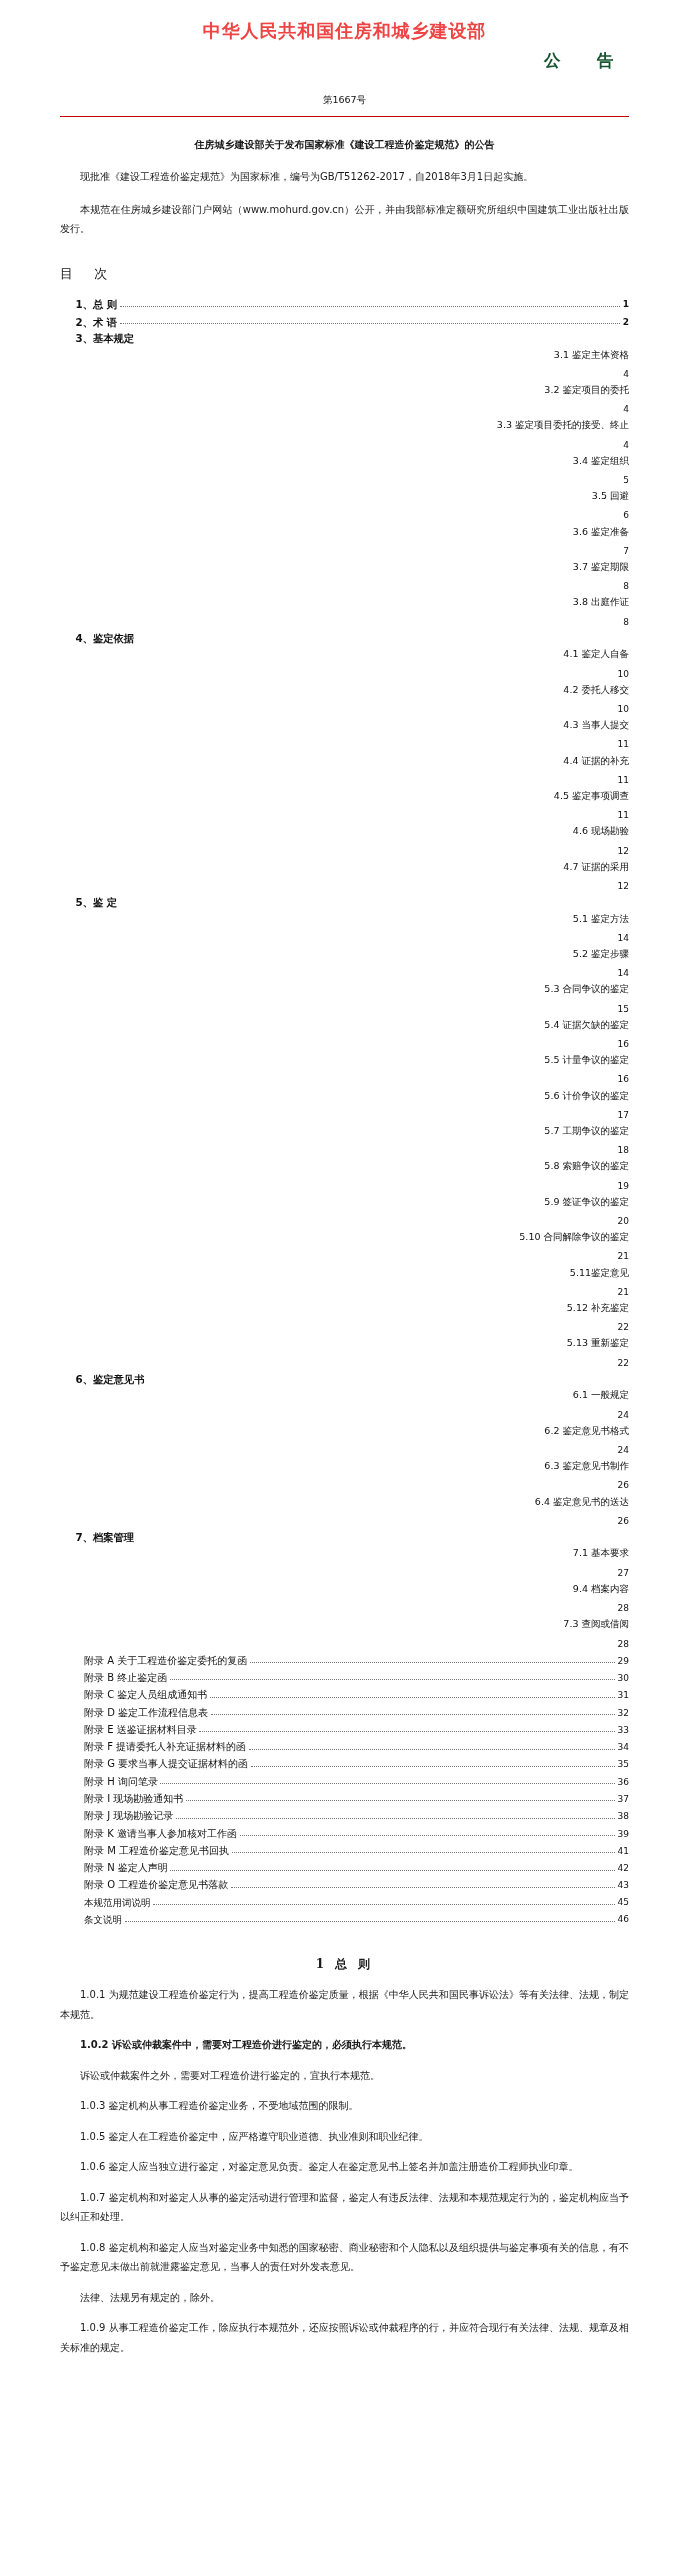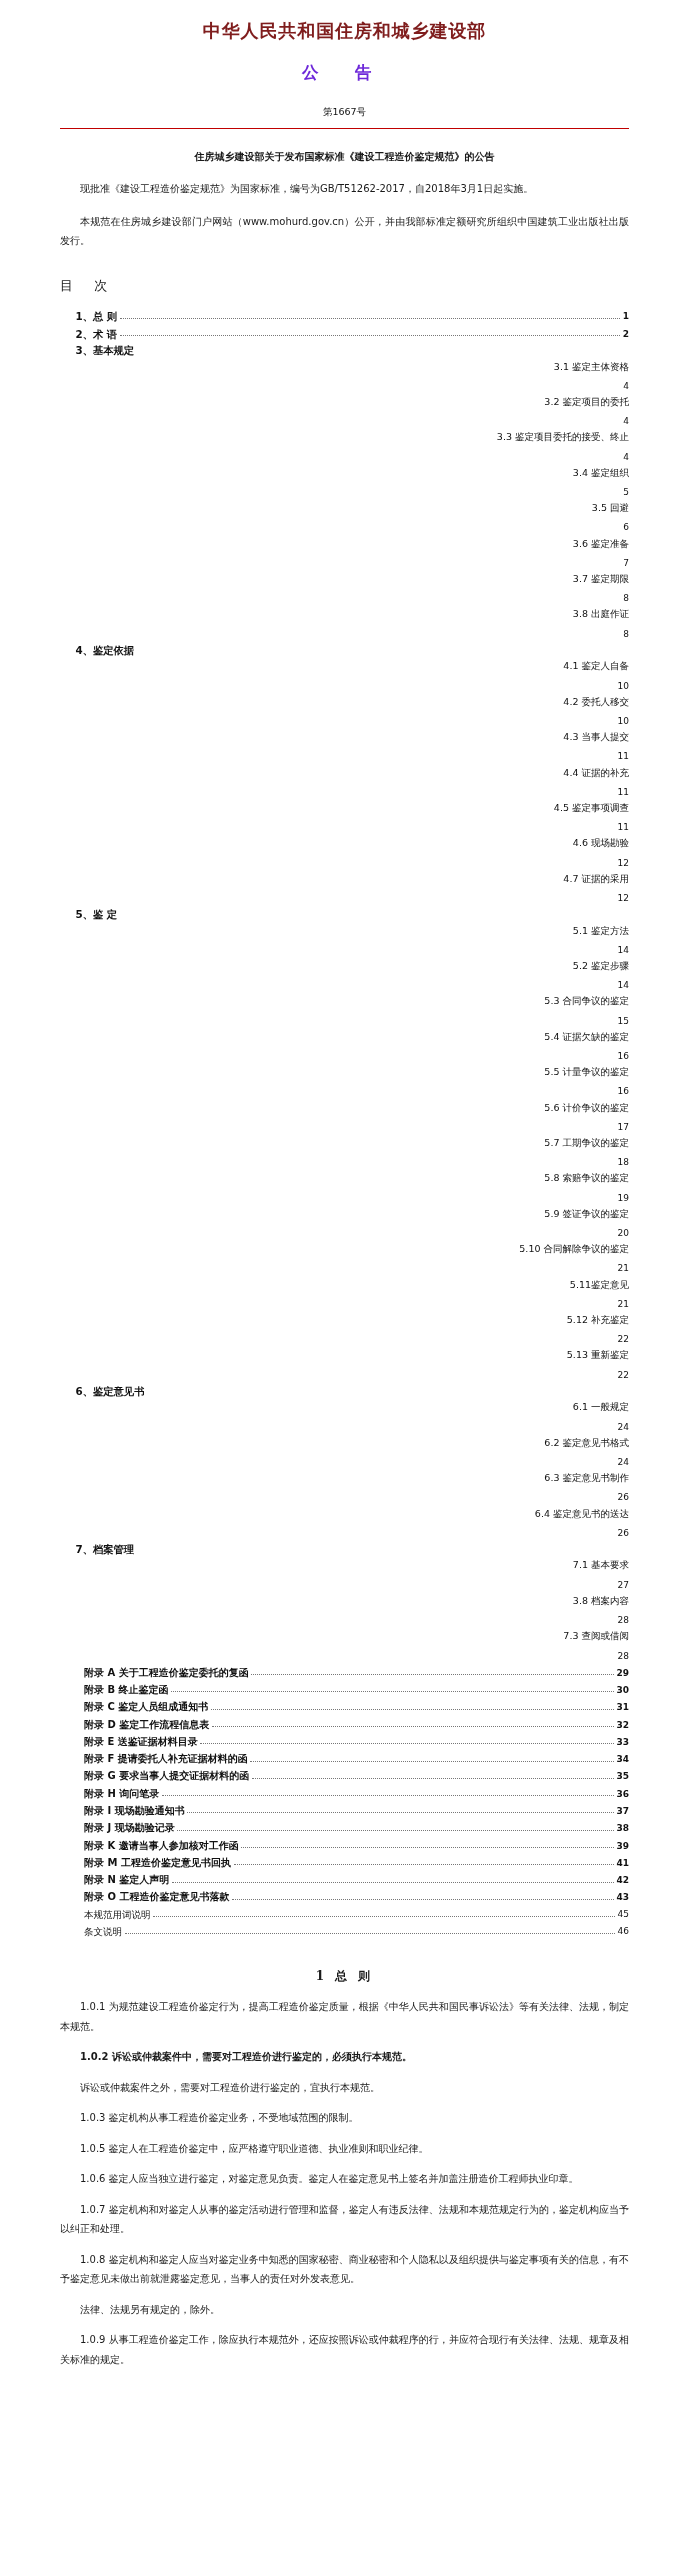--- a/index.html
+++ b/index.html
@@ -15,34 +15,34 @@
   .page {
     width: 689px;
     min-height: 2576px;
     box-sizing: border-box;
     padding: 15.5px 60px 34px 60px;
     position: relative;
   }
   
   .doc-title {
     text-align: center;
-    color: #7f1d1d;
+    color: #ef4444;
     font-weight: bold;
     font-size: 18px;
     letter-spacing: 0.9px;
     margin-top: 3.4px;
     font-family: "DejaVu Serif", "Liberation Serif", serif;
   }
   .doc-subtitle {
-    text-align: center;
-    color: #6d28d9;
+    text-align: right;
+    color: #14532d;
     font-weight: bold;
     font-size: 16.4px;
     letter-spacing: 15.5px;
-    margin-top: 19px;
+    margin-top: 7px;
     font-family: "DejaVu Serif", "Liberation Serif", serif;
   }
   .doc-number {
     text-align: center;
     font-size: 9.5px;
     margin-top: 22.4px;
     color: #111;
   }
   .rule-red {
     border: 0;
@@ -102,21 +102,21 @@
   .toc li.lvl1 {
     font-weight: bold;
     padding-left: 15.5px;
     font-size: 10.3px;
   }
   .toc li.lvl2 {
     padding-left: 45px;
     flex-direction: column;
   }
   .toc li.lvlA {
-    font-weight: bold;
+    font-weight: normal;
     padding-left: 24px;
     font-size: 10px;
   }
   .toc li.lvlEnd {
     padding-left: 24px;
     justify-content: flex-end;
   }
   
   .chapter-title {
     text-align: center;
@@ -334,21 +334,21 @@
       </li>
       <li class="lvl1">
         <span class="lbl">7、档案管理</span>
       </li>
       <li class="lvl2">
         <span class="lbl">7.1 基本要求</span>
         <span class="dots"></span>
         <span class="pg">27</span>
       </li>
       <li class="lvl2">
-        <span class="lbl">3.8 档案内容</span>
+        <span class="lbl">9.4 档案内容</span>
         <span class="dots"></span>
         <span class="pg">28</span>
       </li>
       <li class="lvl2">
         <span class="lbl">7.3 查阅或借阅</span>
         <span class="dots"></span>
         <span class="pg">28</span>
       </li>
       <li class="lvlA">
         <span class="lbl">附录 A 关于工程造价鉴定委托的复函</span>

